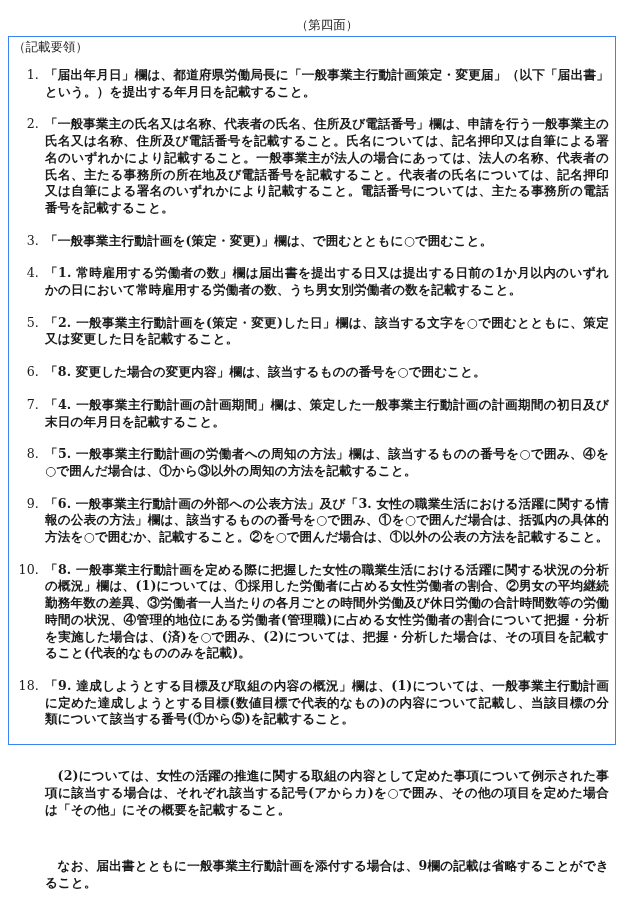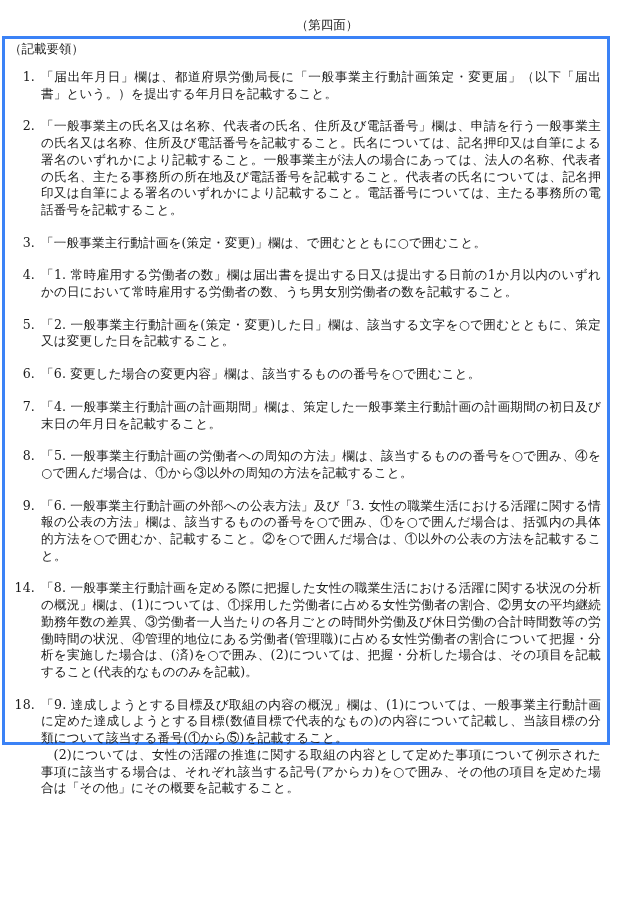--- a/index.html
+++ b/index.html
@@ -6,37 +6,37 @@
   body {
     width: 630px; height: 916px; position: relative; overflow: hidden;
     font-family: "DejaVu Serif", "Liberation Serif", serif;
     color: #1a1a1a;
   }
   .page-label {
     position: absolute; top: 17px; left: 0; width: 630px;
     text-align: center; font-size: 12.5px; line-height: 16px; padding-left: 12px;
   }
   .box {
-    position: absolute; left: 2px; top: 36px; width: 608px; height: 709px;
-    border: 3px solid #3b82f6; box-sizing: border-box;
+    position: absolute; left: 8px; top: 36px; width: 608px; height: 709px;
+    border: 1px solid #3b82f6; box-sizing: border-box;
   }
   .box-title {
     position: absolute; left: 4px; top: 2px; font-size: 12.5px; line-height: 16px;
   }
   .items { position: absolute; left: 0; top: 30px; width: 100%; }
   .item {
     position: relative; padding-left: 36px; padding-right: 6px;
     font-size: 12.6px; line-height: 16.7px; margin-bottom: 16px;
     letter-spacing: 0.15px;
   }
   .item .num {
     position: absolute; left: 0; width: 30px; text-align: right; top: 0;
   }
-  .item p { margin: 0; text-align: justify; }
-  .item p.indent { text-indent: 1em; }
+  .item p { margin: 0; text-align: justify; font-weight: bold; }
+  .item p.indent { text-indent: 1em; margin-top: 40px; }
 </style>
 </head>
 <body>
 
 <div class="page-label">（第四面）</div>
 
 <div class="box">
   <div class="box-title">（記載要領）</div>
   <div class="items">
 
@@ -60,43 +60,44 @@
       <p>「1. 常時雇用する労働者の数」欄は届出書を提出する日又は提出する日前の1か月以内のいずれかの日において常時雇用する労働者の数、うち男女別労働者の数を記載すること。</p>
     </div>
 
     <div class="item">
       <span class="num">5.</span>
       <p>「2. 一般事業主行動計画を(策定・変更)した日」欄は、該当する文字を○で囲むとともに、策定又は変更した日を記載すること。</p>
     </div>
 
     <div class="item">
       <span class="num">6.</span>
-      <p>「6. 変更した場合の変更内容」欄は、該当するものの番号を○で囲むこと。</p>
+      <p>「8. 変更した場合の変更内容」欄は、該当するものの番号を○で囲むこと。</p>
     </div>
 
     <div class="item">
       <span class="num">7.</span>
       <p>「4. 一般事業主行動計画の計画期間」欄は、策定した一般事業主行動計画の計画期間の初日及び末日の年月日を記載すること。</p>
     </div>
 
     <div class="item">
       <span class="num">8.</span>
       <p>「5. 一般事業主行動計画の労働者への周知の方法」欄は、該当するものの番号を○で囲み、④を○で囲んだ場合は、①から③以外の周知の方法を記載すること。</p>
     </div>
 
     <div class="item">
       <span class="num">9.</span>
       <p>「6. 一般事業主行動計画の外部への公表方法」及び「3. 女性の職業生活における活躍に関する情報の公表の方法」欄は、該当するものの番号を○で囲み、①を○で囲んだ場合は、括弧内の具体的方法を○で囲むか、記載すること。②を○で囲んだ場合は、①以外の公表の方法を記載すること。</p>
     </div>
 
     <div class="item">
-      <span class="num">14.</span>
+      <span class="num">10.</span>
       <p>「8. 一般事業主行動計画を定める際に把握した女性の職業生活における活躍に関する状況の分析の概況」欄は、(1)については、①採用した労働者に占める女性労働者の割合、②男女の平均継続勤務年数の差異、③労働者一人当たりの各月ごとの時間外労働及び休日労働の合計時間数等の労働時間の状況、④管理的地位にある労働者(管理職)に占める女性労働者の割合について把握・分析を実施した場合は、(済)を○で囲み、(2)については、把握・分析した場合は、その項目を記載すること(代表的なもののみを記載)。</p>
     </div>
 
     <div class="item">
       <span class="num">18.</span>
       <p>「9. 達成しようとする目標及び取組の内容の概況」欄は、(1)については、一般事業主行動計画に定めた達成しようとする目標(数値目標で代表的なもの)の内容について記載し、当該目標の分類について該当する番号(①から⑤)を記載すること。</p>
       <p class="indent">(2)については、女性の活躍の推進に関する取組の内容として定めた事項について例示された事項に該当する場合は、それぞれ該当する記号(アからカ)を○で囲み、その他の項目を定めた場合は「その他」にその概要を記載すること。</p>
+      <p class="indent">なお、届出書とともに一般事業主行動計画を添付する場合は、9欄の記載は省略することができること。</p>
     </div>
 
   </div>
 </div>
 
 </body></html>

